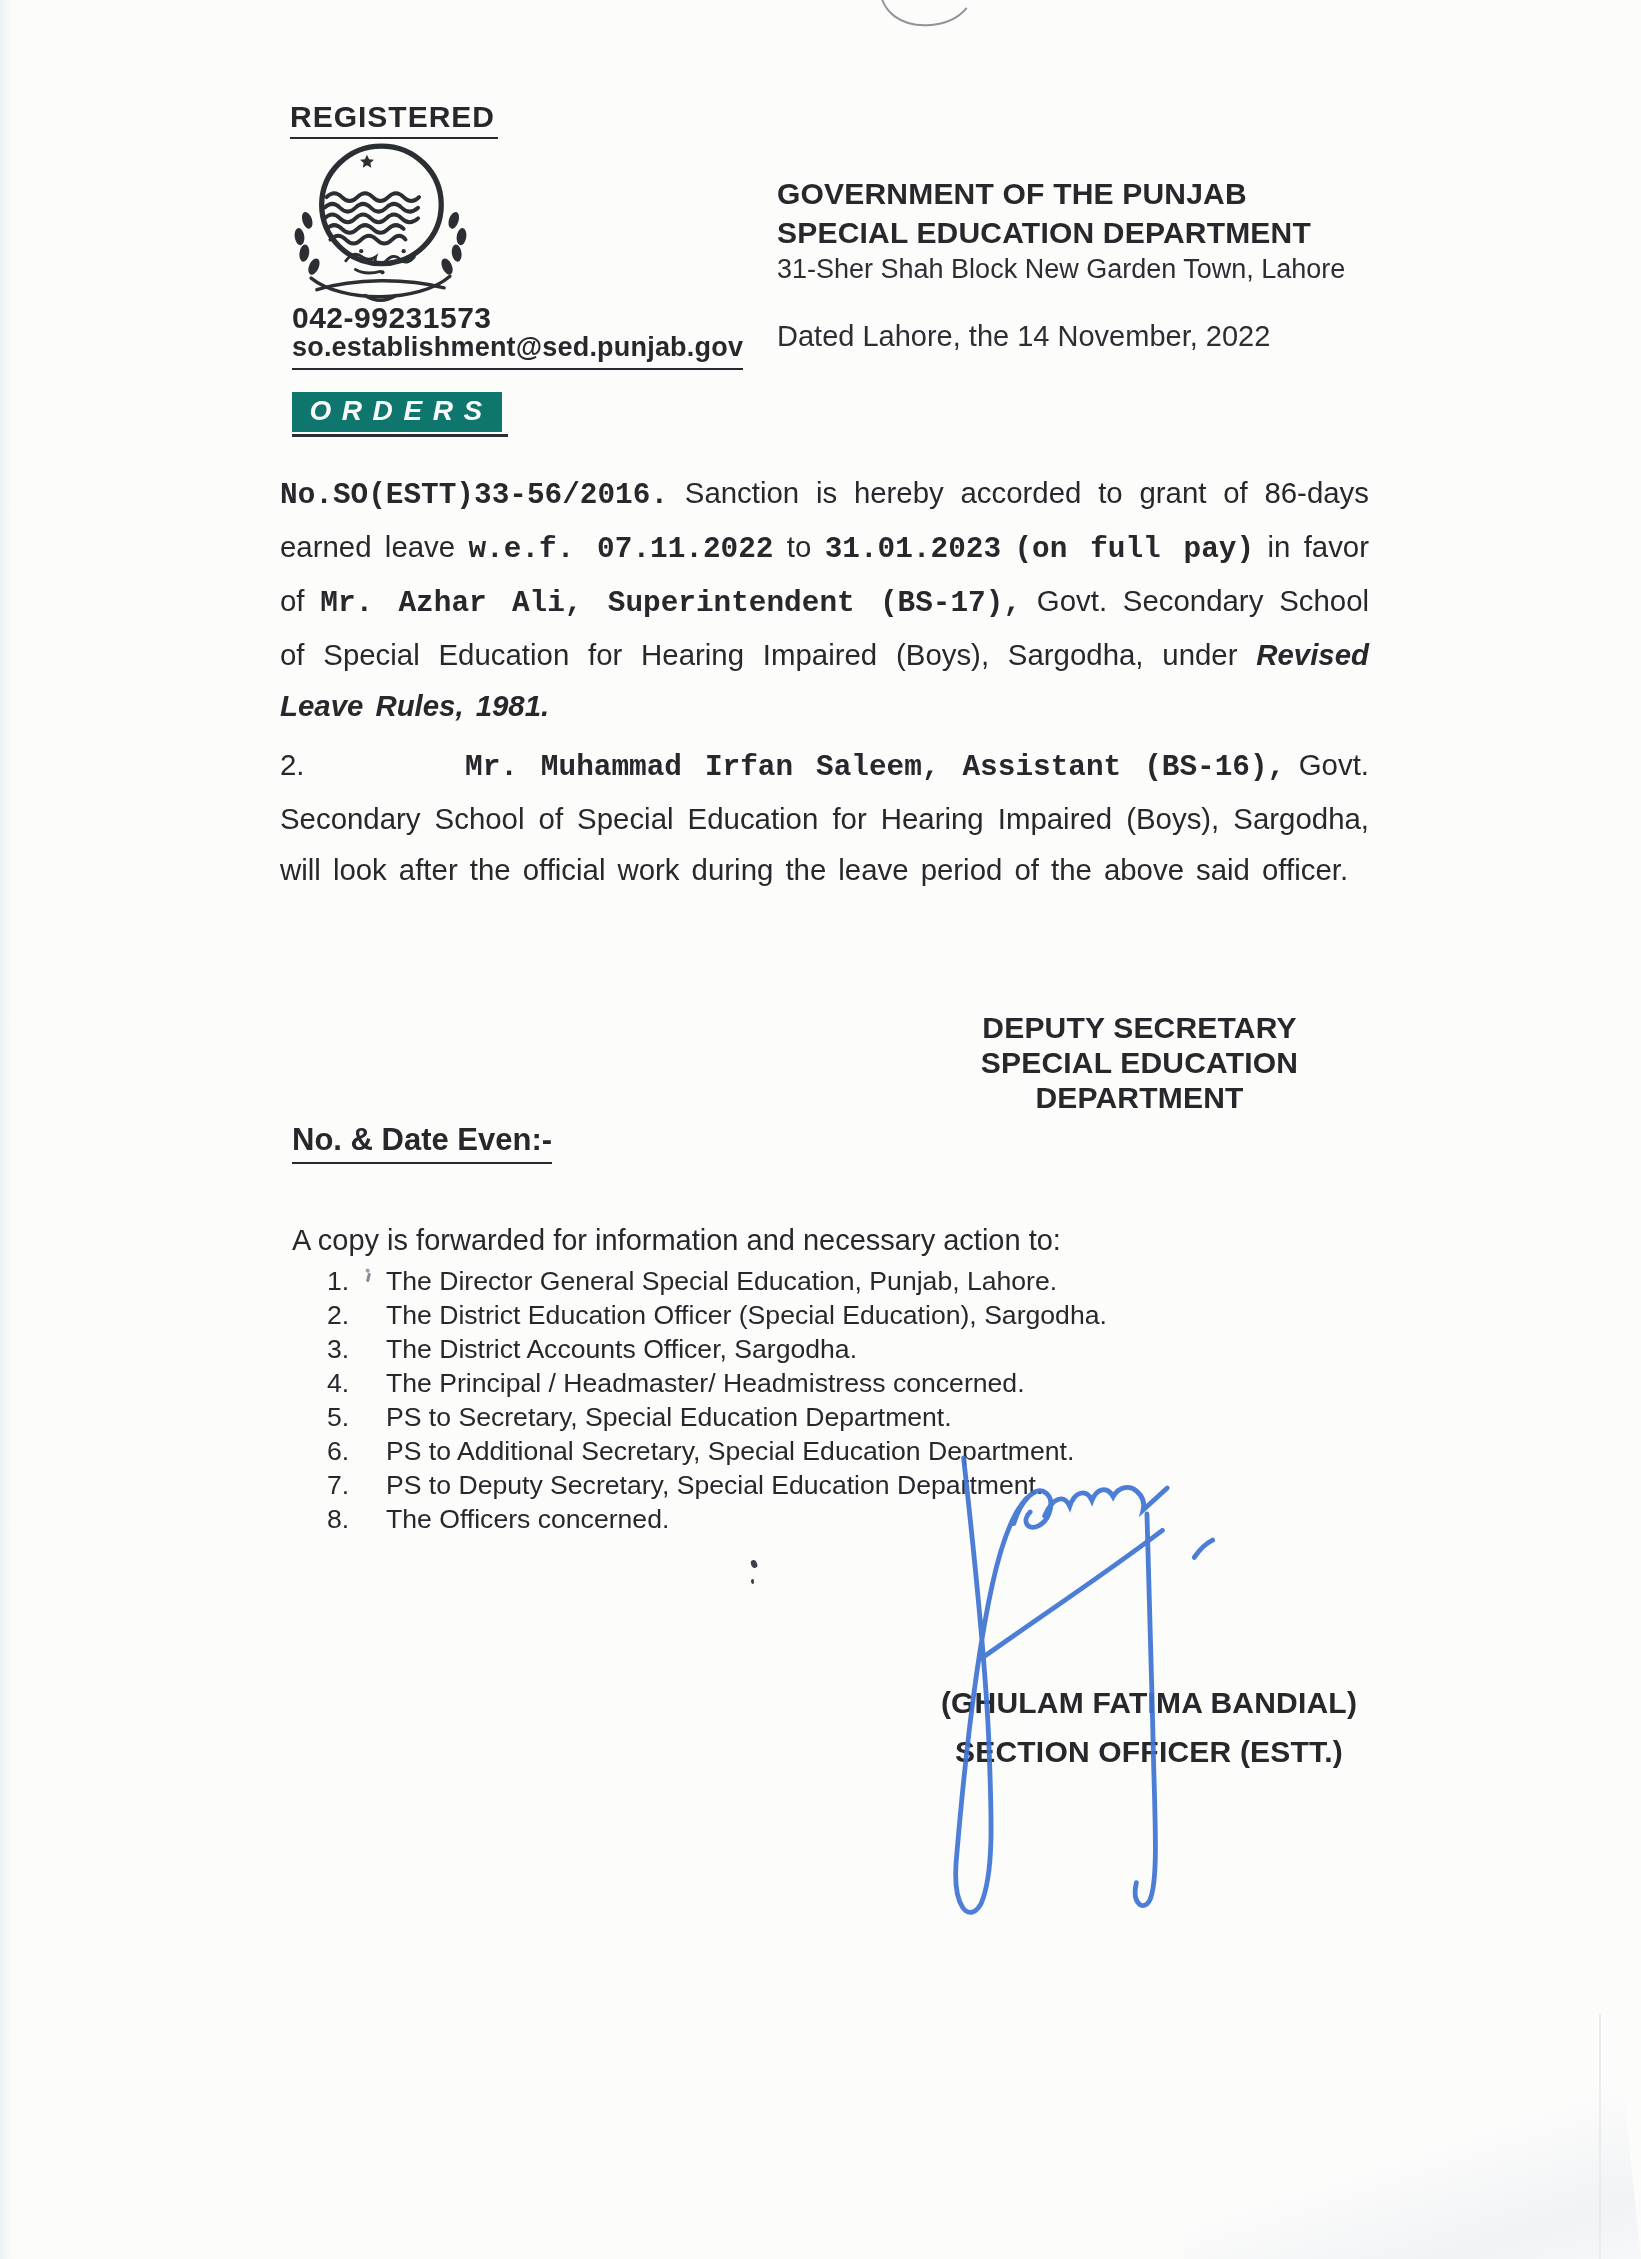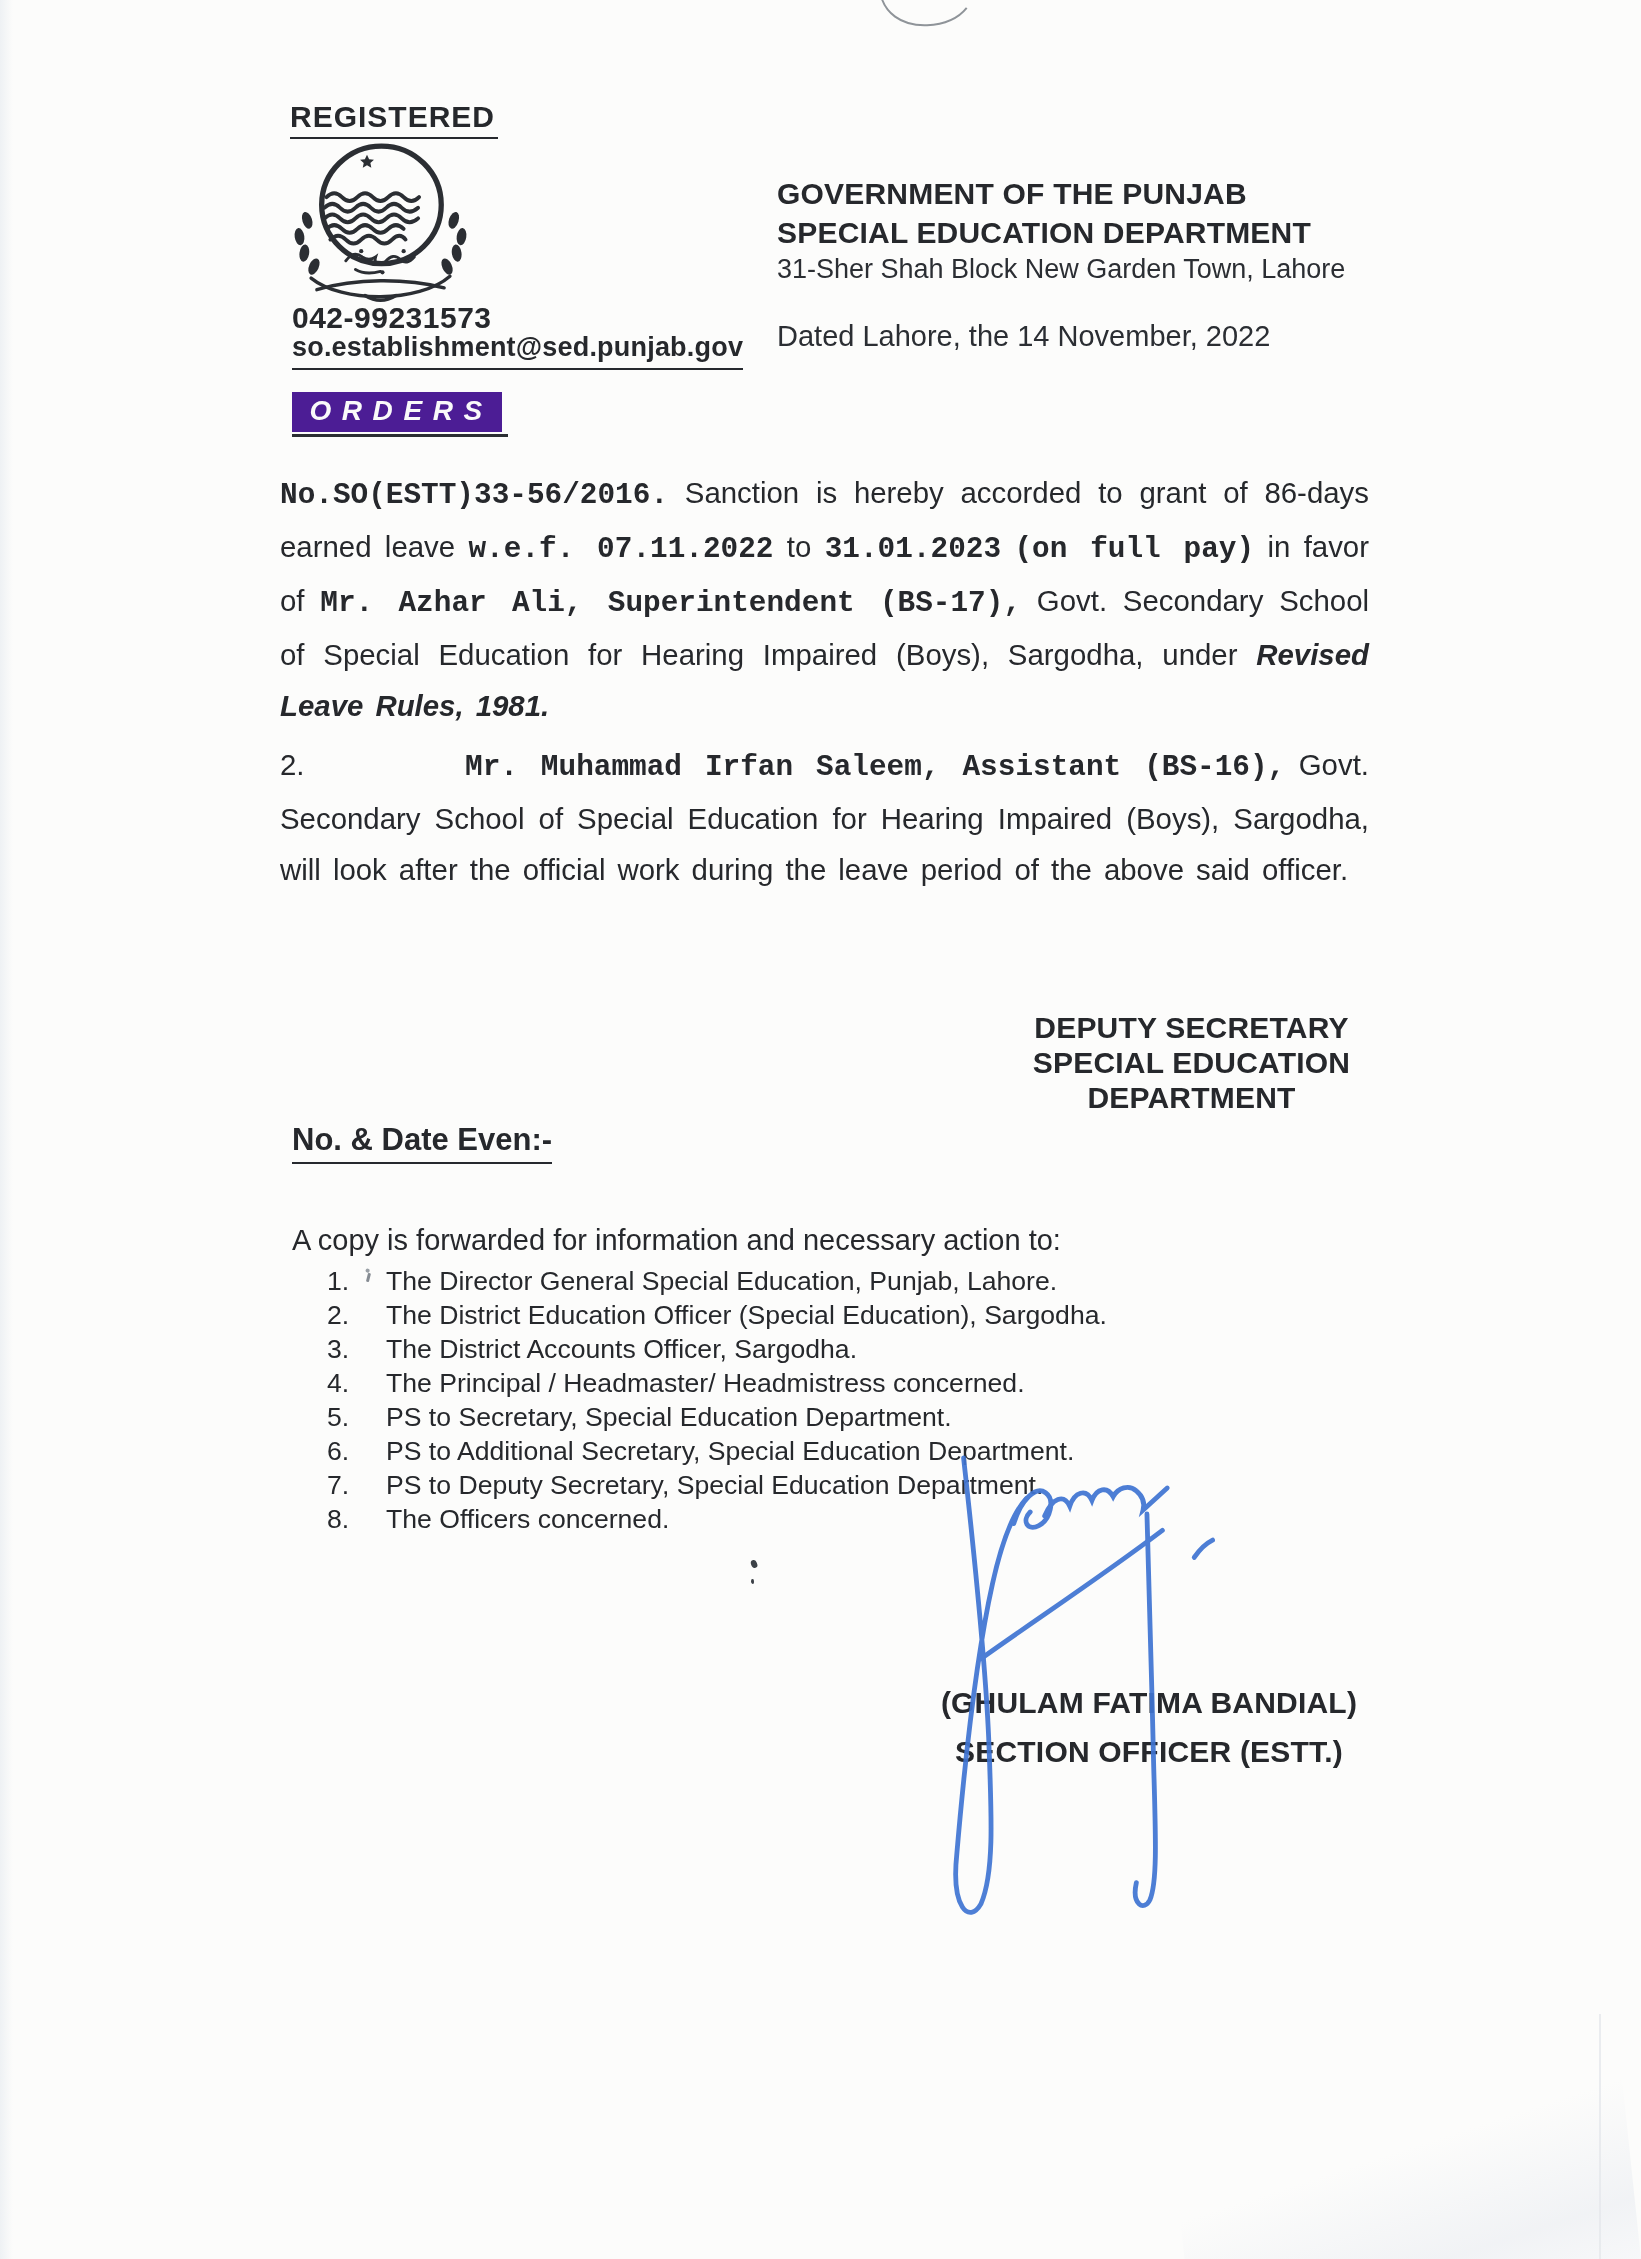--- a/index.html
+++ b/index.html
@@ -33,36 +33,36 @@
   .email{left:292px;top:332px;font-size:27px;font-weight:bold;
     border-bottom:2.9px solid #26292e;padding-bottom:5px;letter-spacing:0.2px;}
 
   
   .head-right{left:777px;top:174px;width:570px;}
   .head-right .l1,.head-right .l2{font-size:30px;font-weight:bold;line-height:39px;letter-spacing:0.2px;}
   .head-right .l3{font-size:27px;line-height:35px;color:#2b2e33;}
   .dated{margin-top:33px;font-size:29px;color:#2b2e33;}
 
   
-  .orders-box{left:292px;top:392px;background:#4c1d95;color:#fafafa;
+  .orders-box{left:292px;top:392px;background:#0f766e;color:#fafafa;
     font-size:28px;font-weight:bold;font-style:italic;letter-spacing:10.6px;
     padding:4.8px 9.7px 6.8px 17.4px;line-height:28px;}
   .orders-underline{left:292px;top:434px;width:216px;height:2.9px;background:#2b2e32;}
 
   
   .para{left:280px;width:1089px;font-size:29.4px;line-height:51px;
     text-align:justify;word-spacing:3.9px;color:#26282c;}
   .para1{top:467px;}
   .para2{top:739px;}
   .para b{font-weight:bold;font-family:Liberation Mono, monospace;}
   .para .bi{font-weight:bold;font-style:italic;}
   .num2{display:inline-block;width:185px;font-weight:normal;}
 
   
-  .deputy{left:1008px;top:1010px;width:367px;text-align:center;
+  .deputy{left:956px;top:1010px;width:367px;text-align:center;
     font-size:30px;font-weight:bold;line-height:35px;letter-spacing:0.2px;}
 
   
   .no-date{left:292px;top:1122px;font-size:31px;font-weight:bold;
     border-bottom:2.9px solid #26292e;padding-bottom:3.9px;}
   .copy-line{left:292px;top:1224px;font-size:29px;}
   .dist-list{left:327px;top:1265px;width:1062px;font-size:26.6px;}
   .dist-list .row{display:flex;height:34px;align-items:flex-start;line-height:32px;}
   .dist-list .num{width:59px;flex:0 0 59px;}
 

